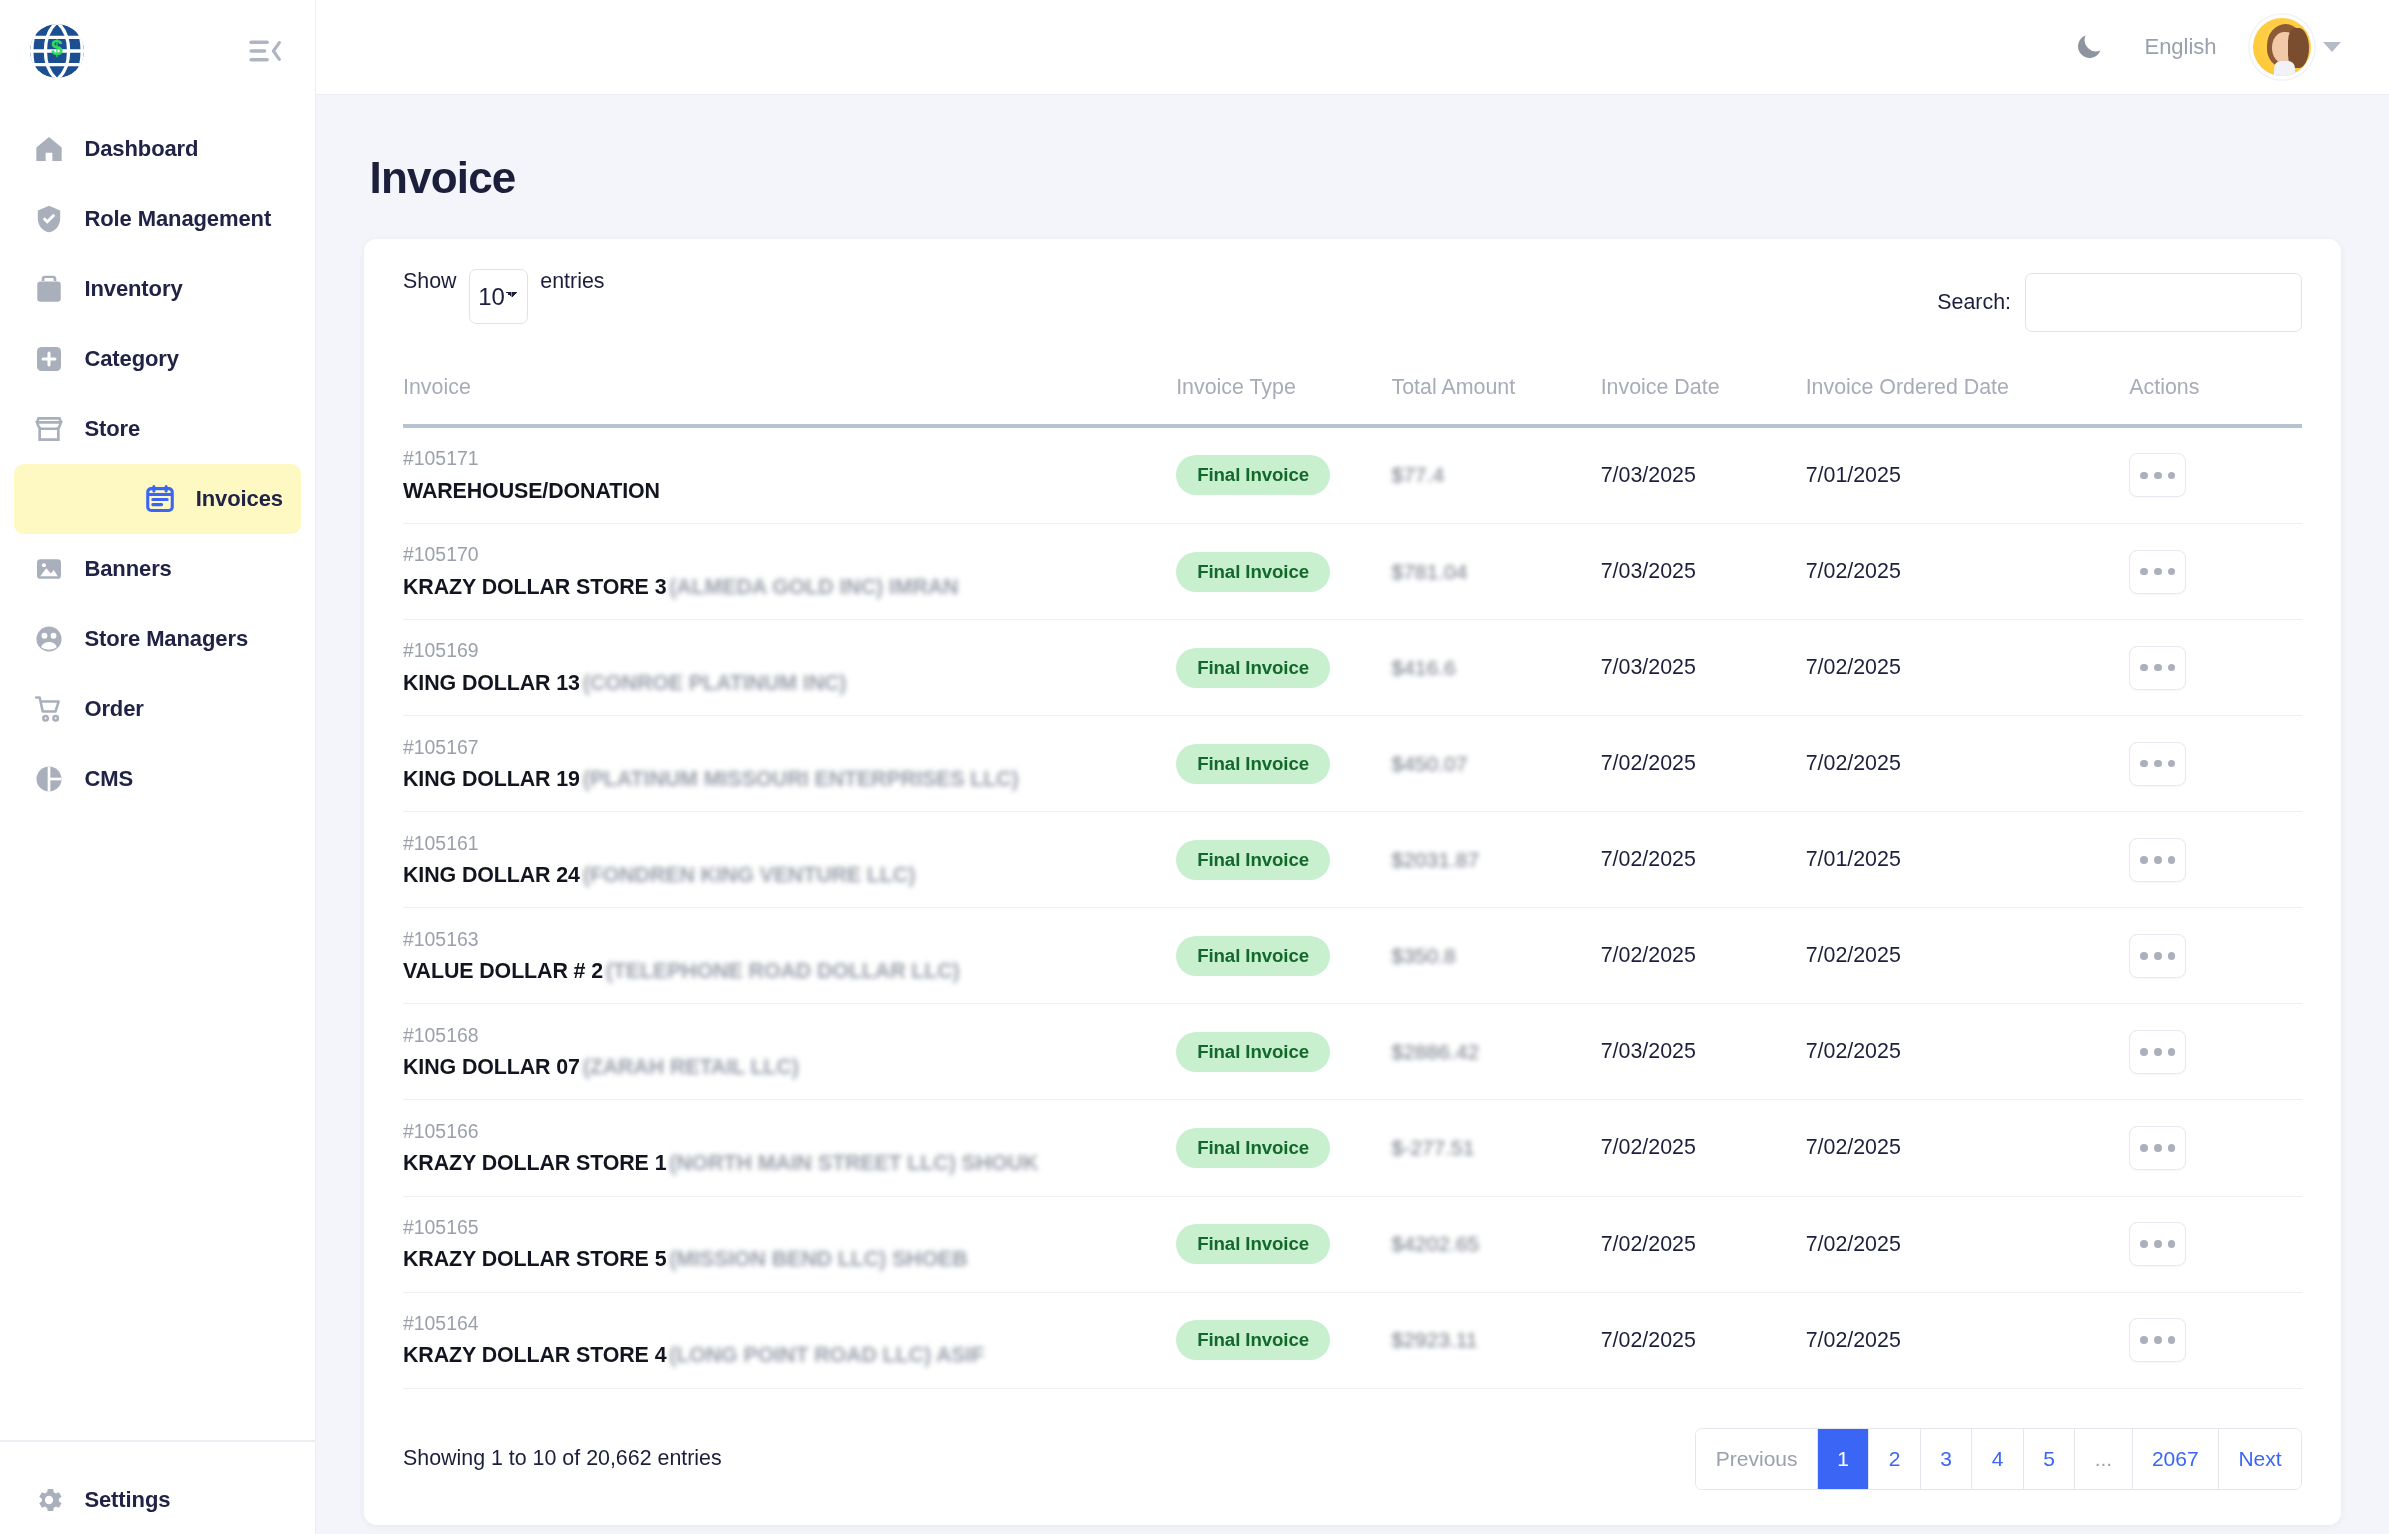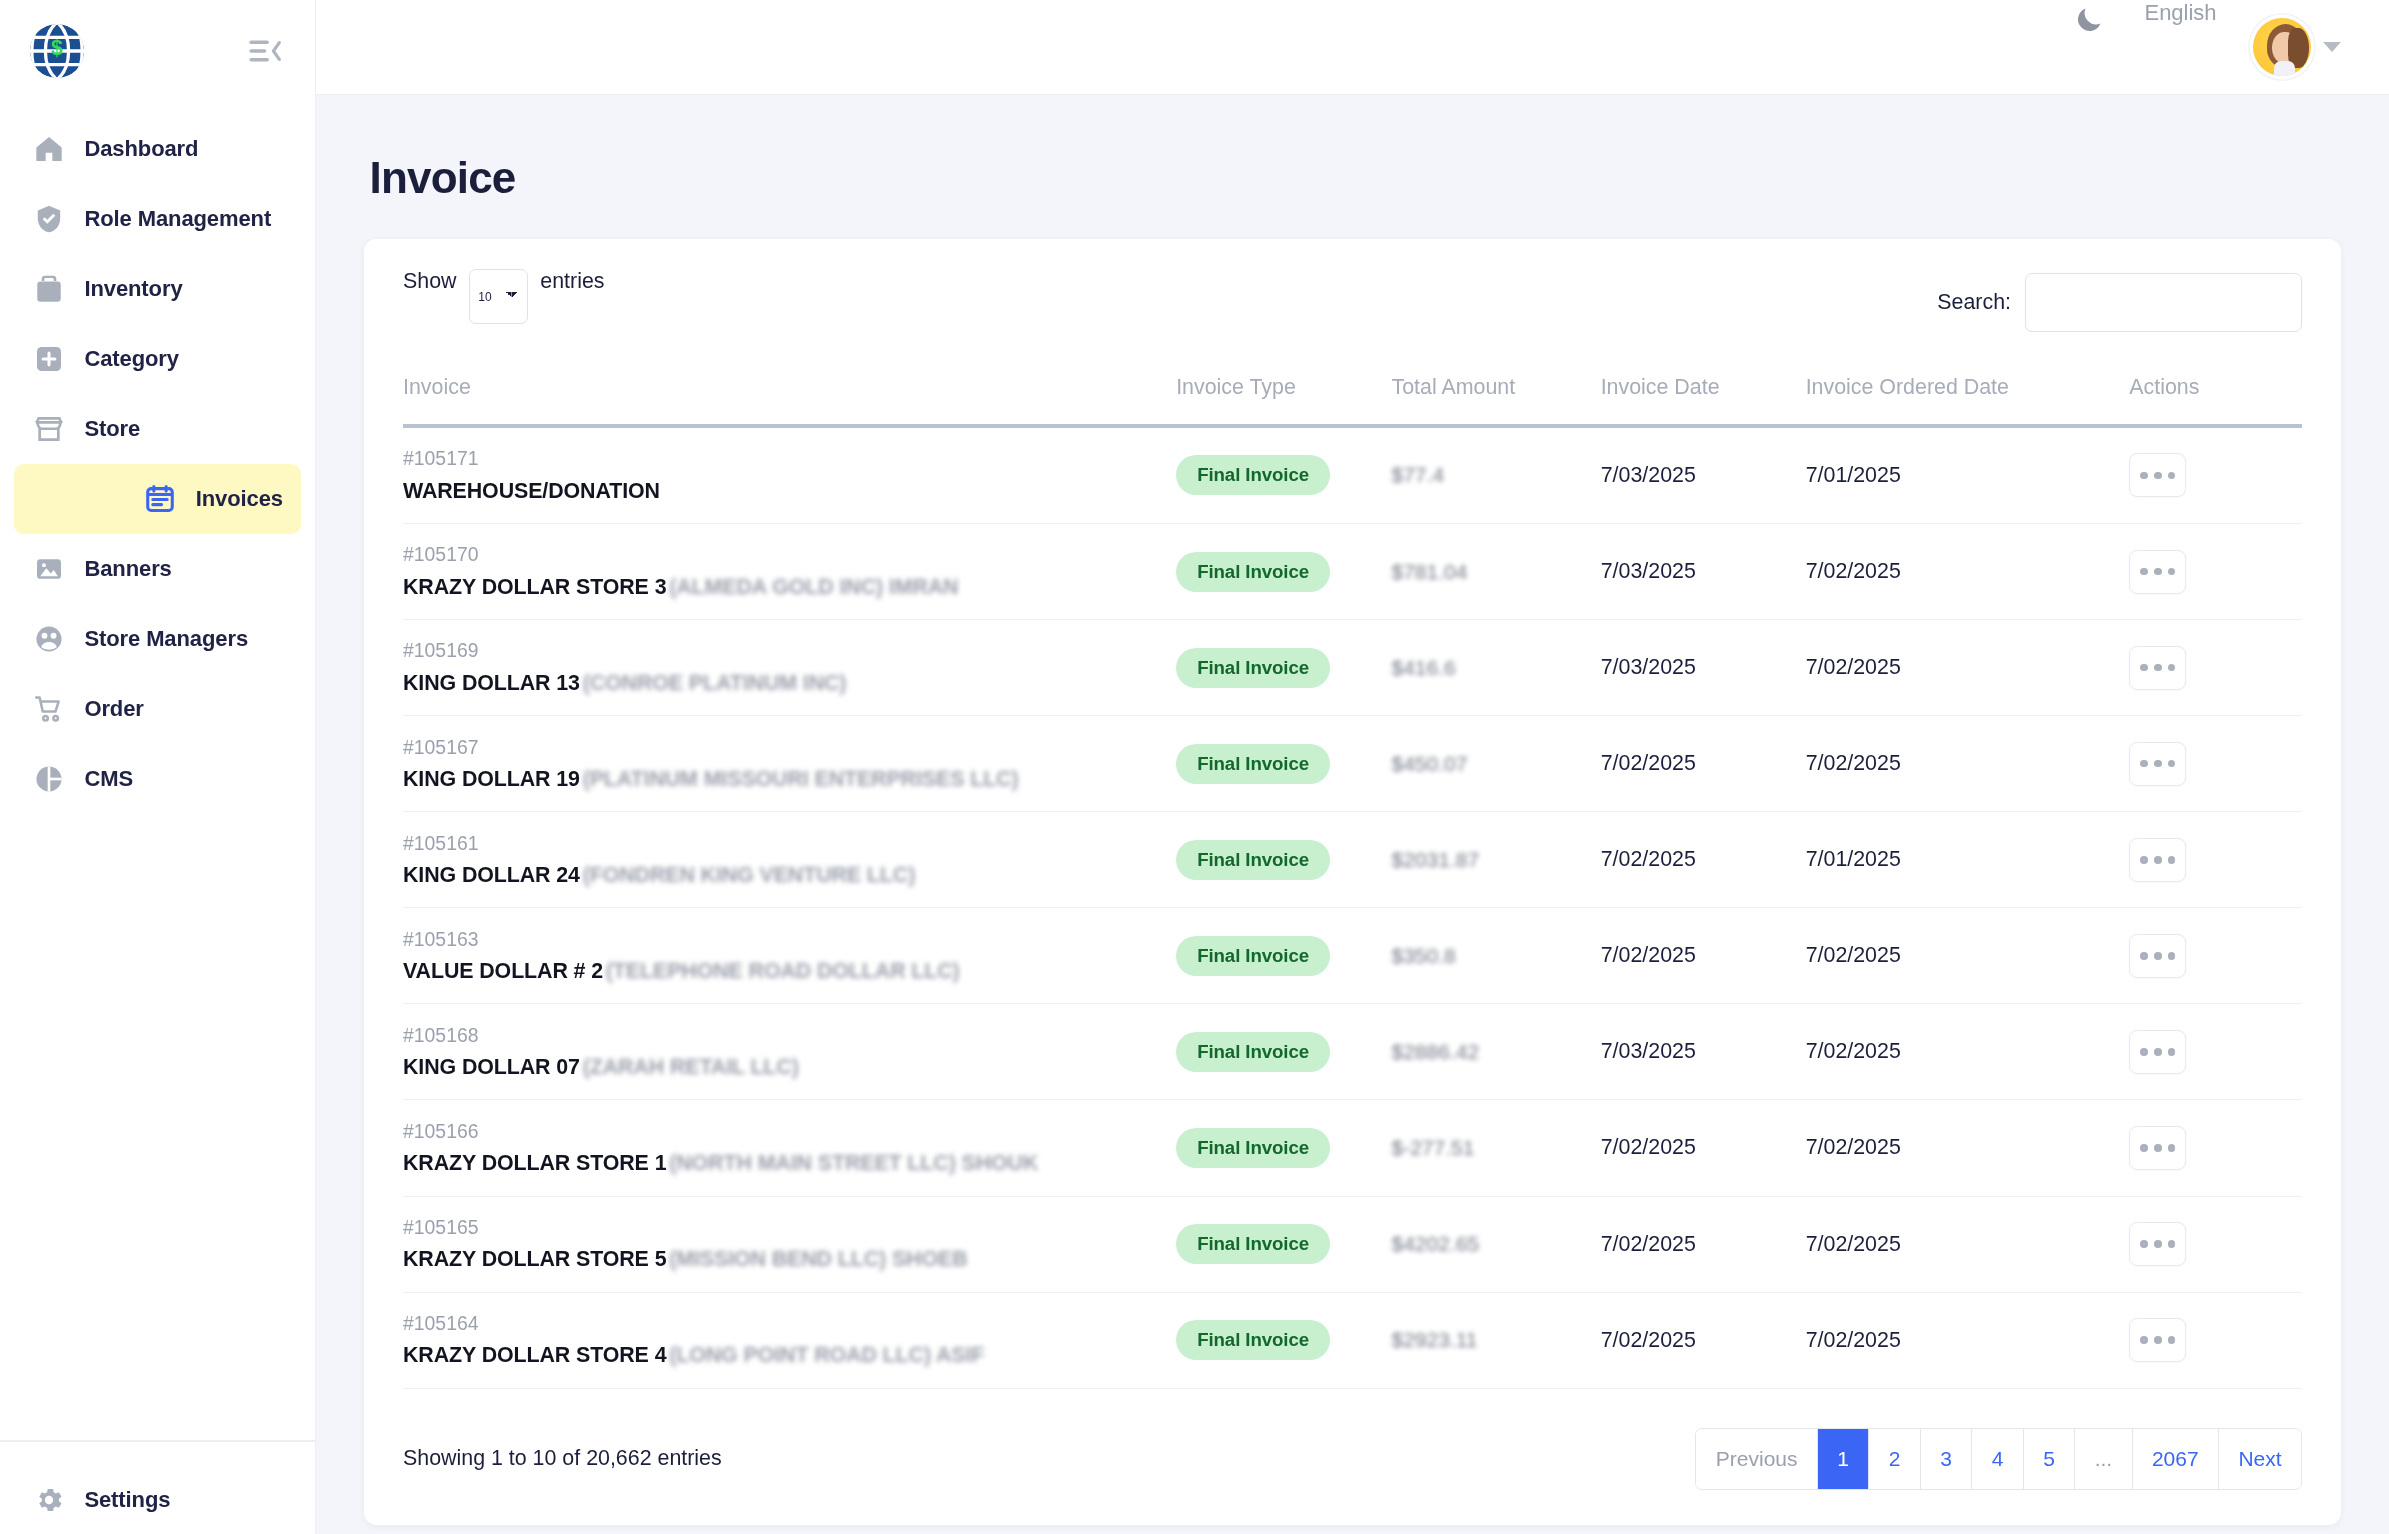--- a/index.html
+++ b/index.html
@@ -38,21 +38,21 @@
   .nav-item.active { background: #fef9c3; justify-content: flex-end; }
   .nav-item.active .nav-label { color: #202345; }
 
   .nav-sep { height: 1.4px; background: #eceef3; margin: 16.6px 0 0 0; }
   .nav-bottom { padding: 23.5px 14px 0 14px; }
 
   
   .main { flex: 1 1 auto; height: 1535px; display: flex; flex-direction: column; min-width: 0; }
   .topbar {
     height: 95px; background: #ffffff; border-bottom: 1.4px solid #eceef3;
-    display: flex; justify-content: flex-end;
+    display: flex; align-items: center; justify-content: flex-end;
     padding-right: 48px; gap: 36px; flex: 0 0 95px;
   }
   .moon-icon { width: 39px; height: 39px; display:flex; align-items:center; justify-content:center; cursor: pointer; }
   .lang { font-size: 22px; color: #9aa0ad; letter-spacing: 0px; cursor: pointer; }
   .avatar-wrap { display: flex; align-items: center; gap: 12.4px; cursor: pointer; }
   .avatar {
     width: 58px; height: 58px; border-radius: 50%;
     background: radial-gradient(circle at 50% 38%, #ffd451 0%, #ffc93b 70%, #f8bf2c 100%);
     position: relative; overflow: hidden; box-shadow: 0 0 0 3.5px #fff, 0 0 0 4.8px #f0f1f5;
   }
@@ -71,21 +71,21 @@
   .card {
     background: #ffffff; border-radius: 12.4px;
     box-shadow: 0 1.4px 7px rgba(30,40,80,0.05);
     padding: 30px 39px 35px 39px;
   }
 
   .card-controls { display: flex; align-items: flex-start; justify-content: space-between; min-height: 76px; }
   .show-entries { display: flex; gap: 12.4px; font-size: 21.4px; color: #1c1f3b; }
   .entries-select {
     width: 59px; height: 55px; border: 1.4px solid #dfe2ea; border-radius: 7px;
-    background: #fff; font-size: 12px; color: #1c1f3b;
+    background: #fff; font-size: 24px; color: #1c1f3b;
     font-family: "Liberation Sans", sans-serif; padding-left: 8.3px;
     appearance: none; -webkit-appearance: none; cursor: pointer;
     background-image:
       linear-gradient(45deg, transparent 50%, #1c1f3b 50%),
       linear-gradient(135deg, #1c1f3b 50%, transparent 50%);
     background-position: calc(100% - 15px) 22px, calc(100% - 9.7px) 22px;
     background-size: 5.5px 5.5px, 5.5px 5.5px;
     background-repeat: no-repeat;
   }
   .search-area { display: flex; align-items: center; gap: 14px; padding-top: 4.1px; }

